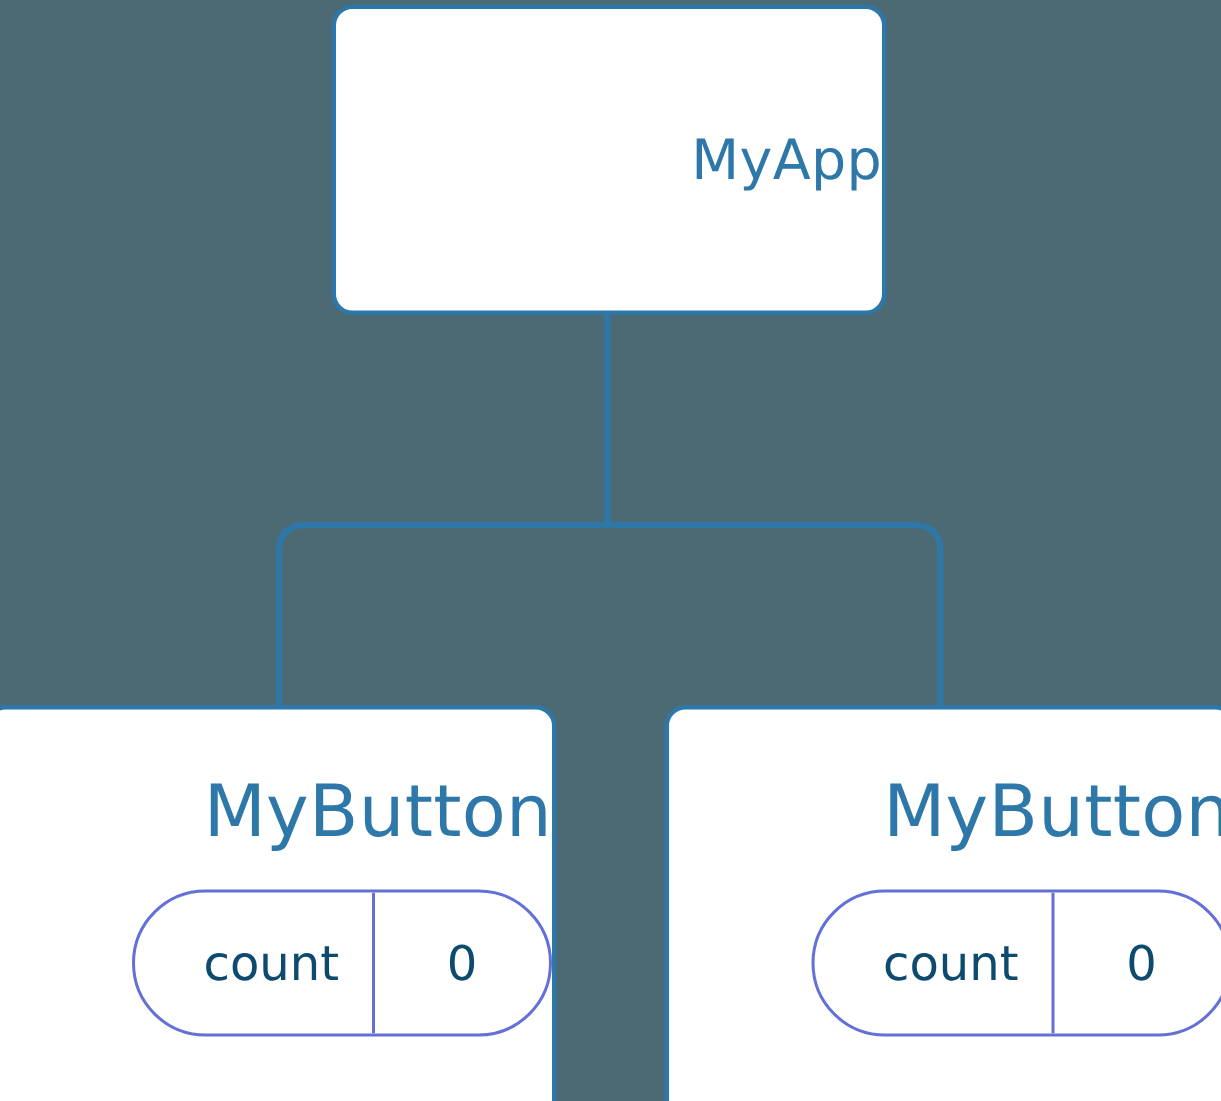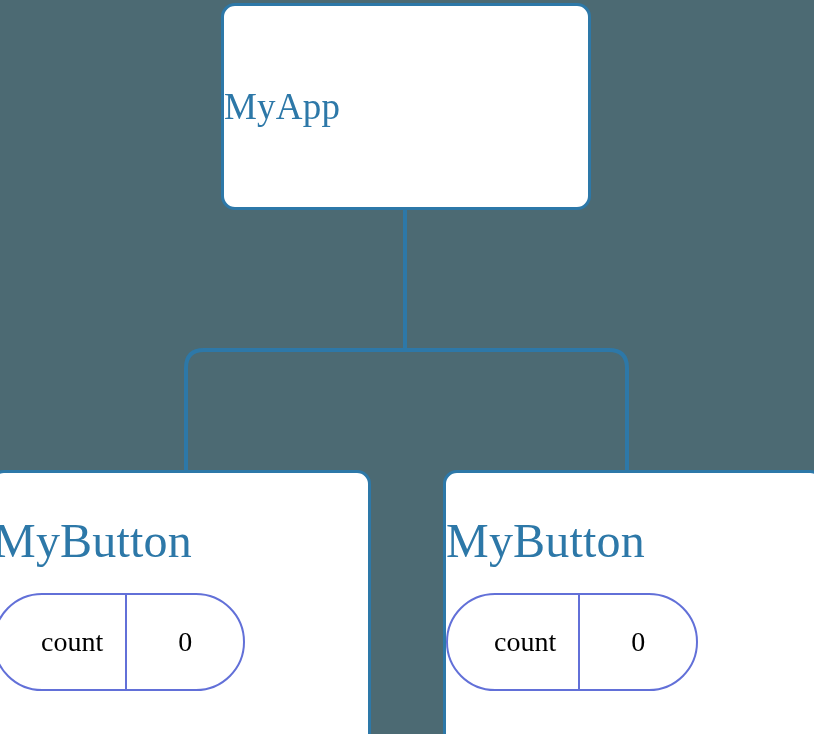--- a/index.html
+++ b/index.html
@@ -34,22 +34,21 @@
   
   .node {
     position: absolute;
     z-index: 2;
     background: #ffffff;
     border: 3px solid #2d78a8;
     border-radius: 14px;
     box-sizing: border-box;
     display: flex;
     flex-direction: column;
-    align-items: flex-start;
-    font-family: Liberation Serif, serif;
+    align-items: flex-end;
   }
 
   .node-root {
     left: 221px;
     top: 3px;
     width: 370px;
     height: 207px;
     justify-content: center;
   }
 
@@ -97,22 +96,22 @@
     box-sizing: border-box;
     background: transparent;
     overflow: hidden;
   }
 
   .pill-key,
   .pill-value {
     display: flex;
     align-items: center;
     justify-content: center;
-    color: #000000;
-    font-size: 28px;
+    color: #0c4a6e;
+    font-size: 32px;
     line-height: 1;
     white-space: nowrap;
   }
 
   .pill-key {
     padding: 0 22px 0 46px;
   }
 
   .pill-value {
     border-left: 2px solid #6270d8;

